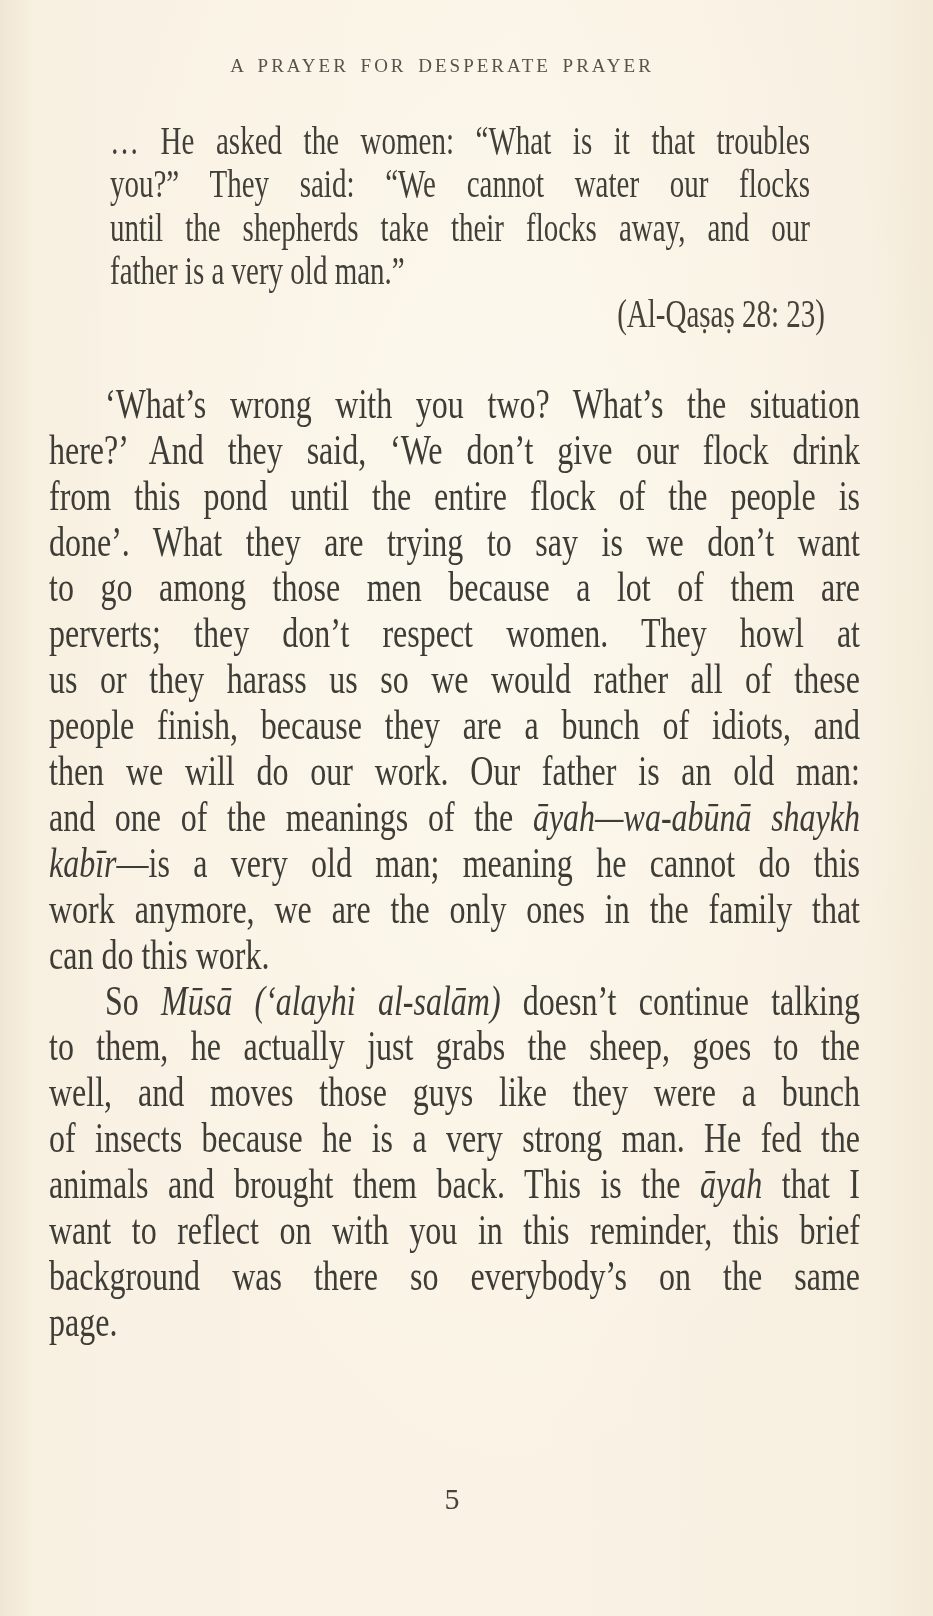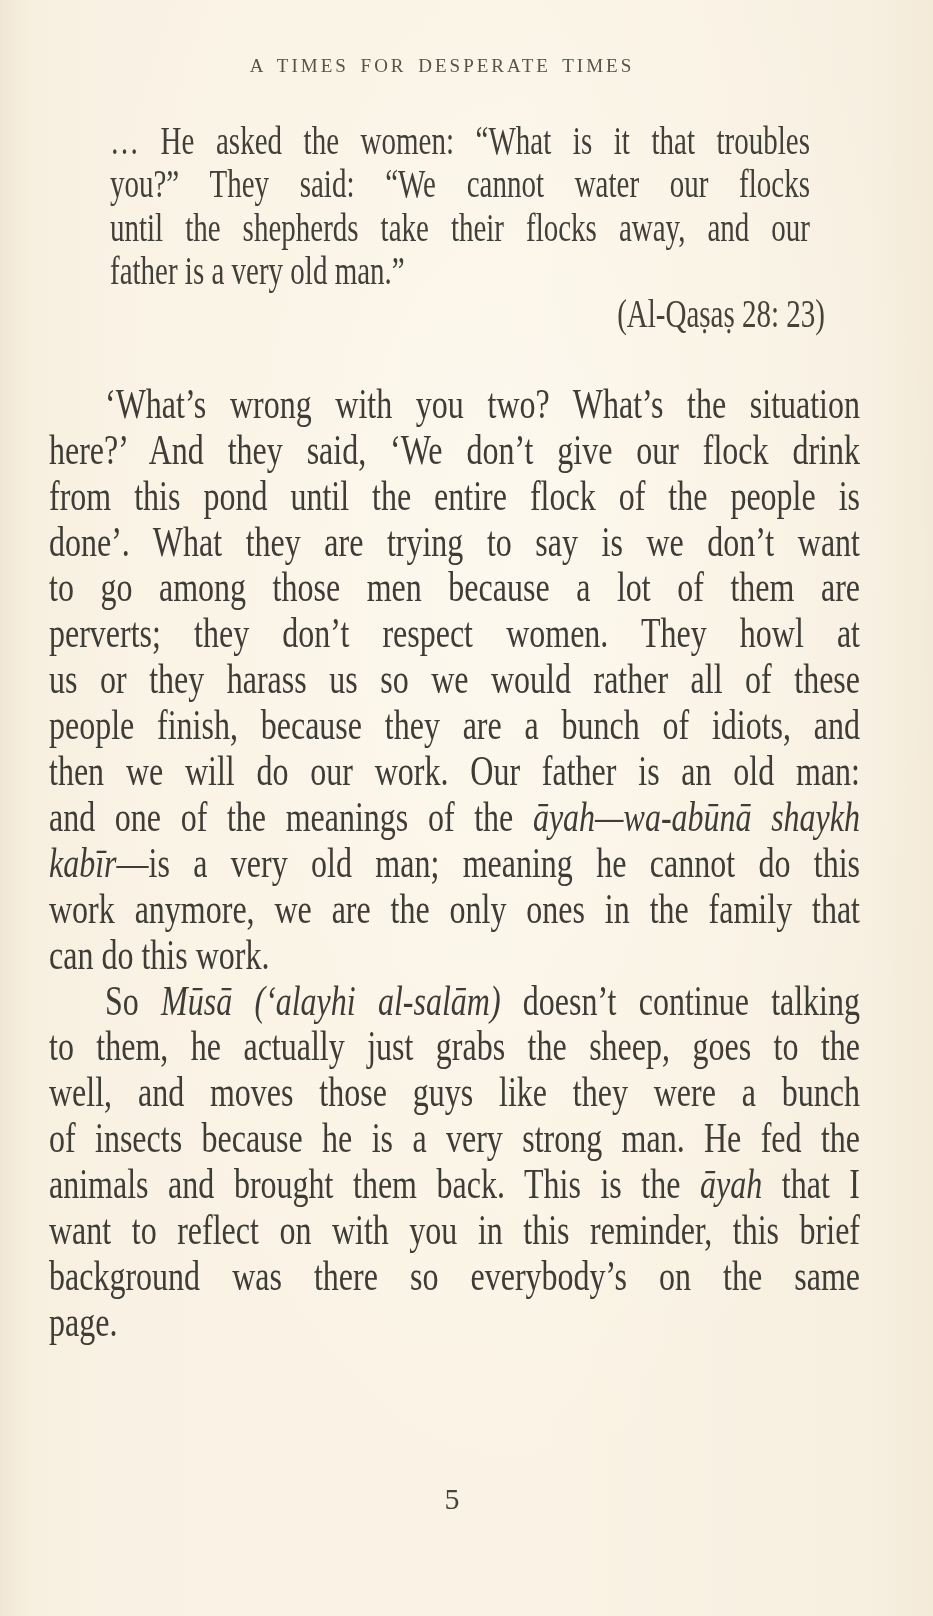--- a/index.html
+++ b/index.html
@@ -37,21 +37,21 @@
   .pagenum{
     position:absolute;left:0;top:1482px;width:904px;
     text-align:center;font-size:30px;line-height:34px;color:#45433c;
   }
 </style>
 </head>
 <body>
 
 <div class="page">
 
-  <div class="running-head">A TIMES FOR DESPERATE TIMES</div>
+  <div class="running-head">A PRAYER FOR DESPERATE PRAYER</div>
 
   <div class="quote">
     <div class="ql j">… He asked the women: “What is it that troubles</div>
     <div class="ql j">you?” They said: “We cannot water our flocks</div>
     <div class="ql j">until the shepherds take their flocks away, and our</div>
     <div class="ql last">father is a very old man.”</div>
     <div class="ql cite">(Al-Qaṣaṣ 28: 23)</div>
   </div>
 
   <div class="bodytext">

